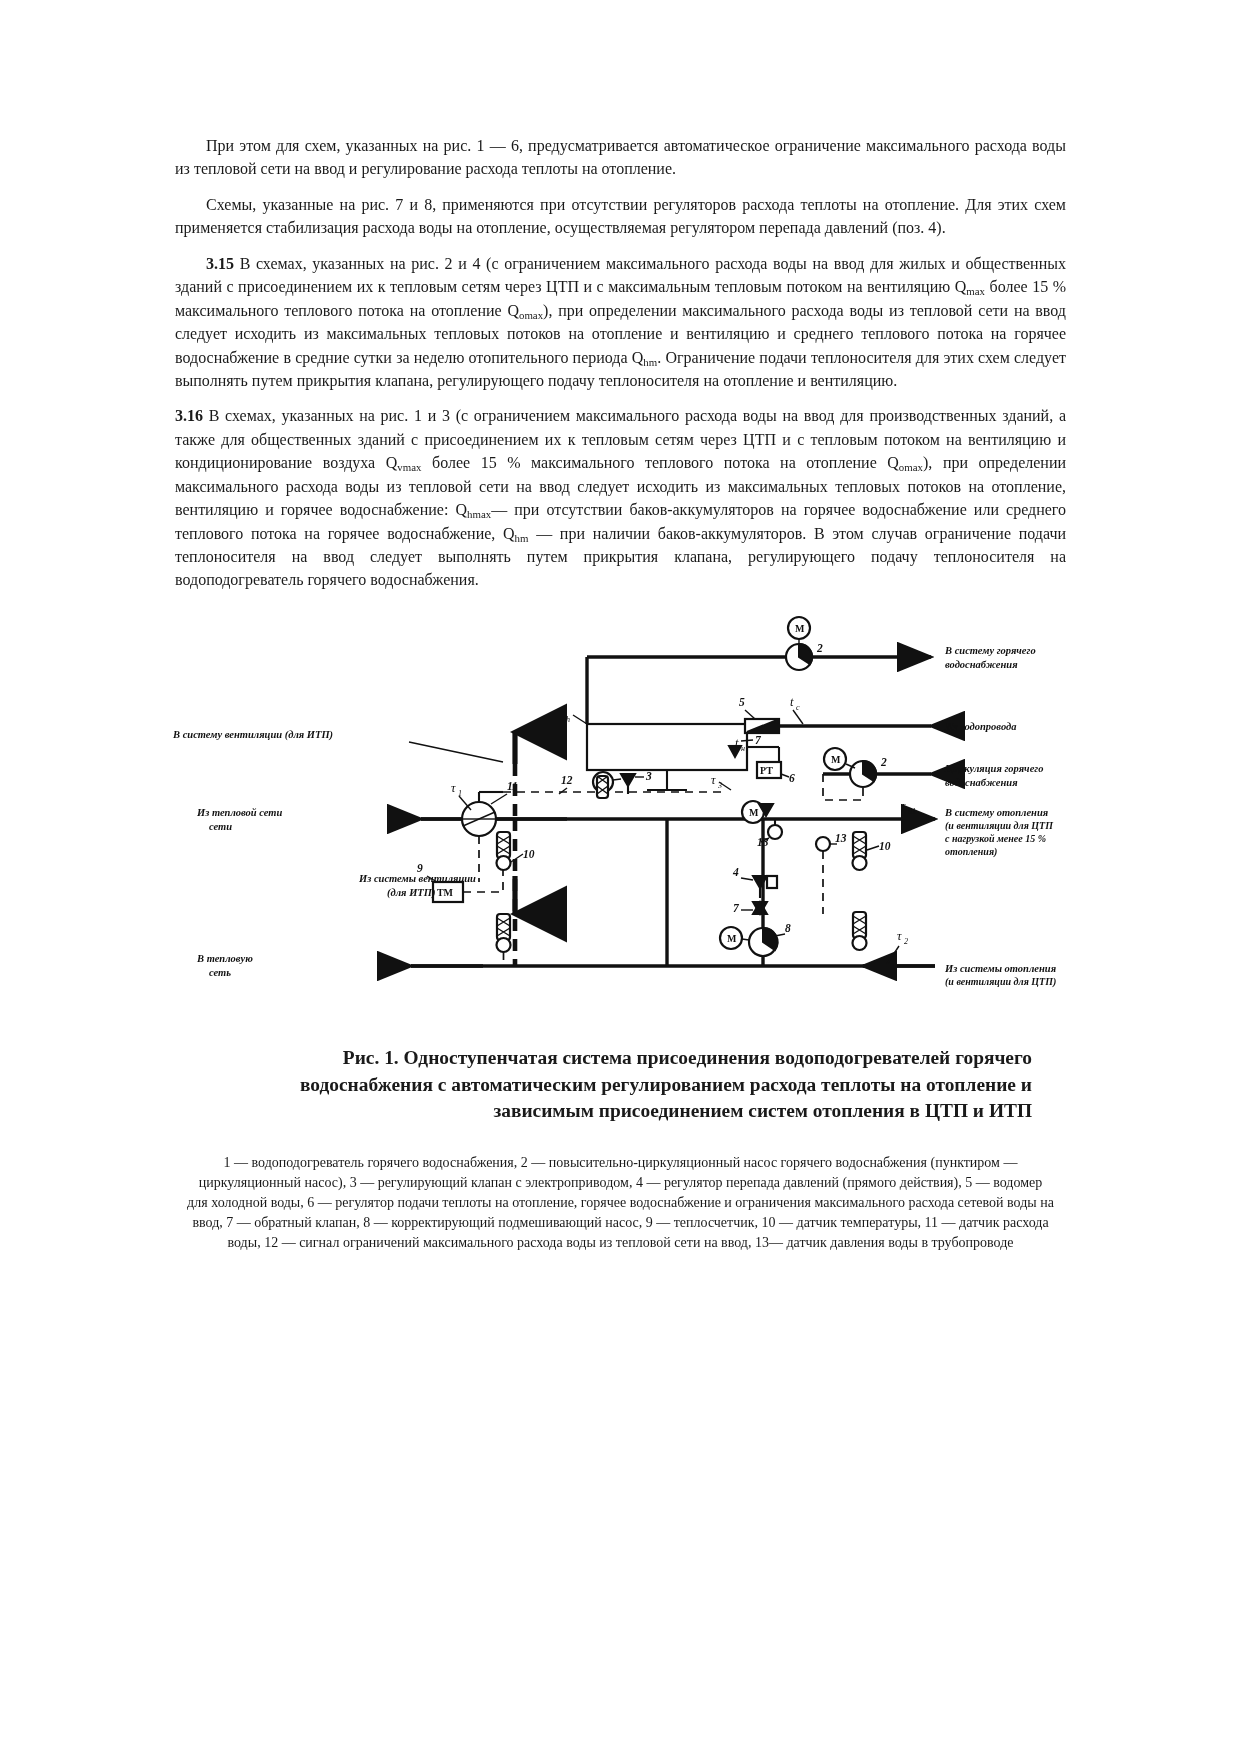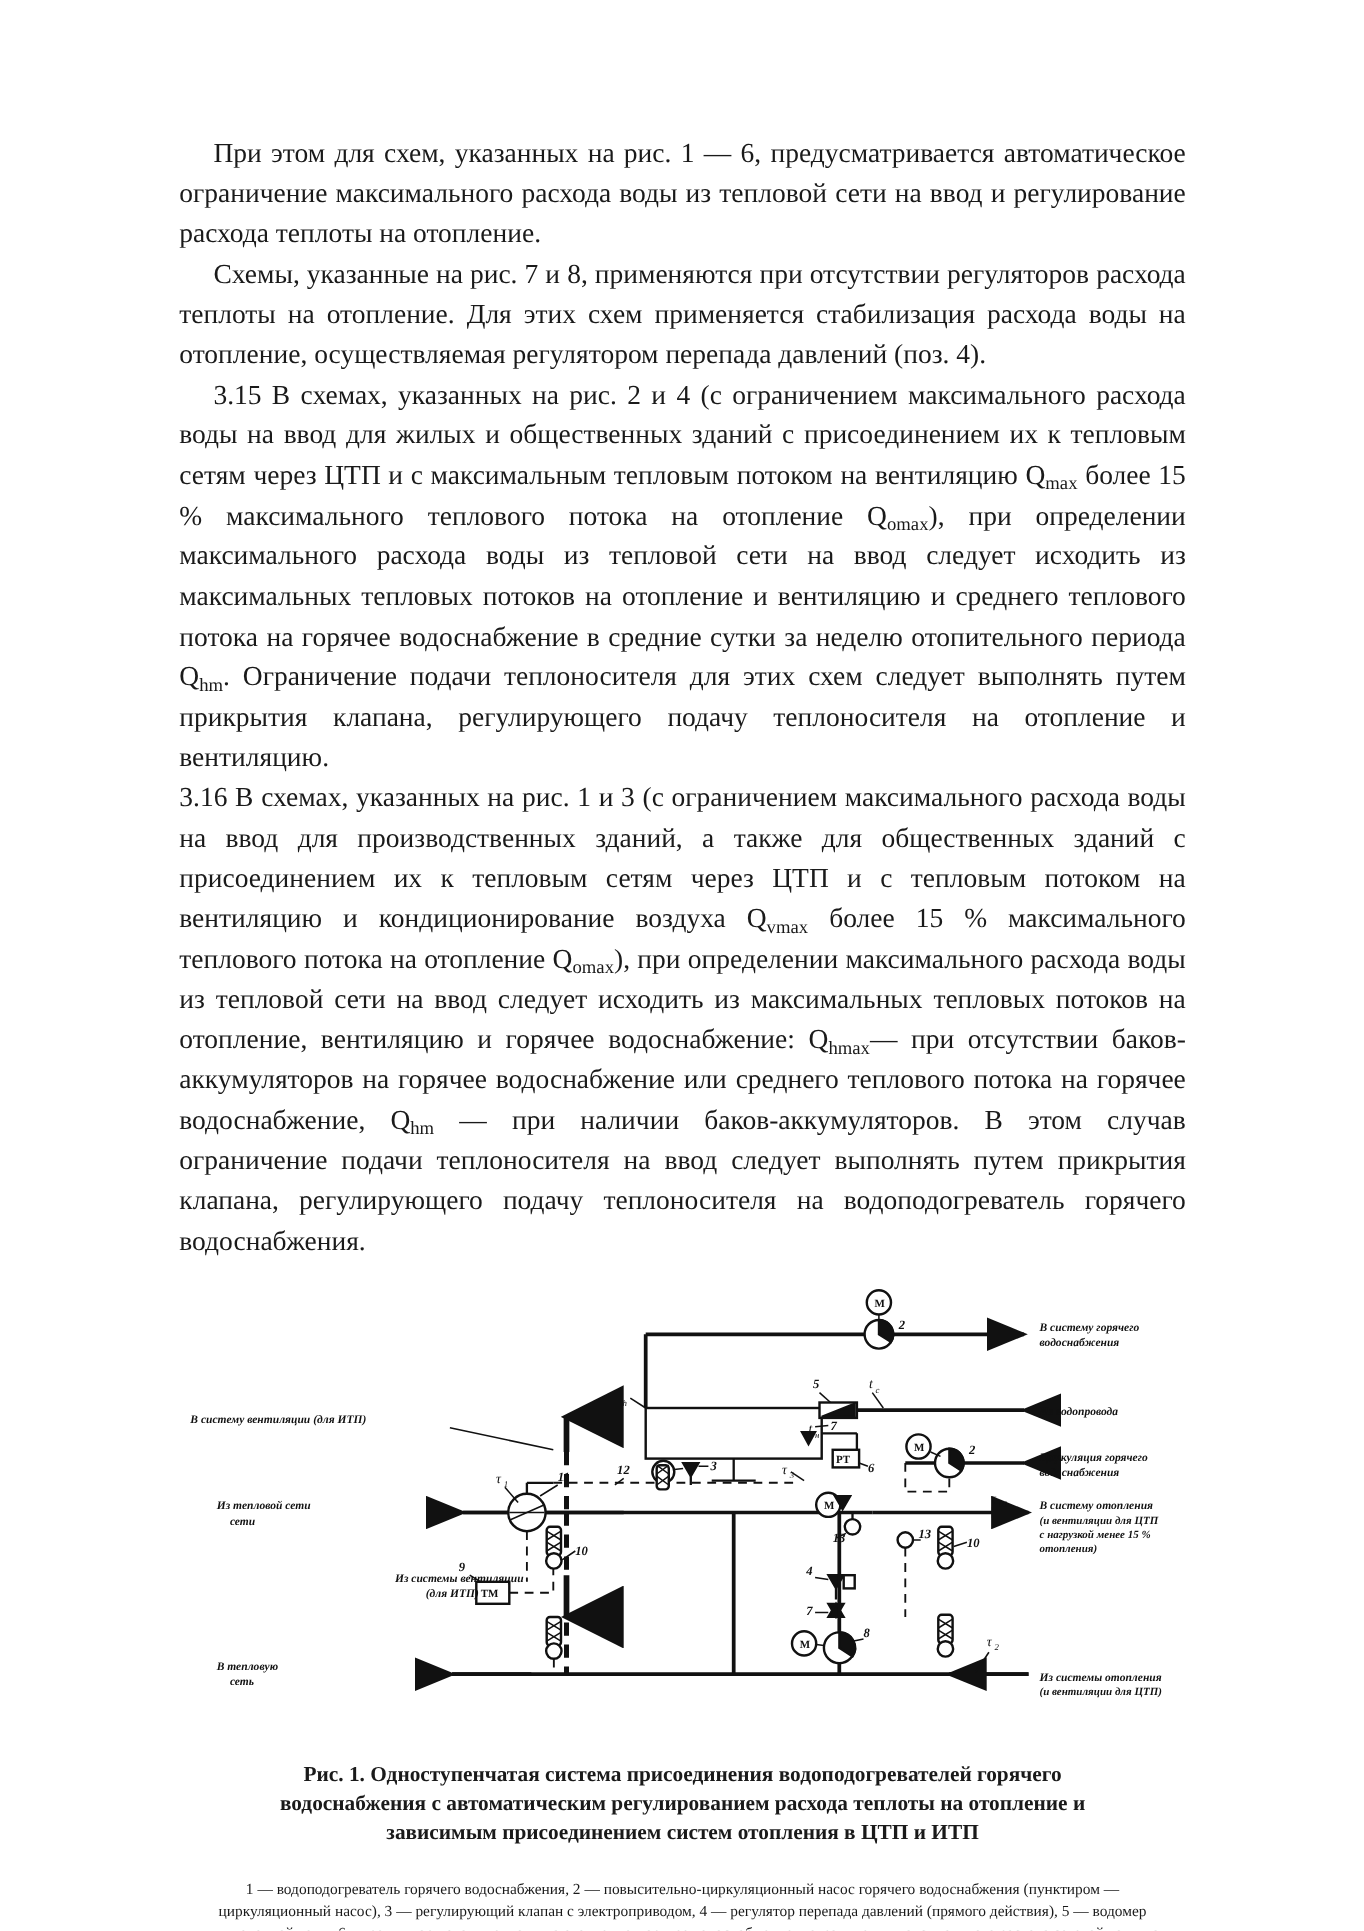--- a/index.html
+++ b/index.html
@@ -24,35 +24,35 @@
     background: #fff;
   }
   .content {
     position: absolute;
     left: 163px;
     top: 122px;
     width: 915px;
   }
   
   .body-text p {
-    margin: 0;
-    font-size: 25px;
+    margin: 12px;
+    font-size: 16px;
     line-height: 1.465;
     text-align: justify;
     text-justify: inter-word;
     hyphens: none;
   }
   .body-text p.indent {
     text-indent: 31px;
   }
   .body-text p.noindent {
     text-indent: 0;
   }
   .num {
-    font-weight: normal;
+    font-weight: bold;
   }
   sub {
     font-size: 0.68em;
     line-height: 0;
     vertical-align: -0.28em;
   }
   
   .figure-wrap {
     position: relative;
     width: 915px;
@@ -63,21 +63,21 @@
     position: absolute;
     left: 0;
     top: 0;
   }
   
   .fig-caption {
     margin-top: 16px;
     font-size: 19.4px;
     font-weight: bold;
     line-height: 1.38;
-    text-align: center;
+    text-align: right;
     padding: 0 46px;
   }
   .fig-legend {
     margin-top: 28px;
     font-size: 14px;
     line-height: 1.42;
     text-align: center;
     padding: 0 24px;
   }
 </style>

